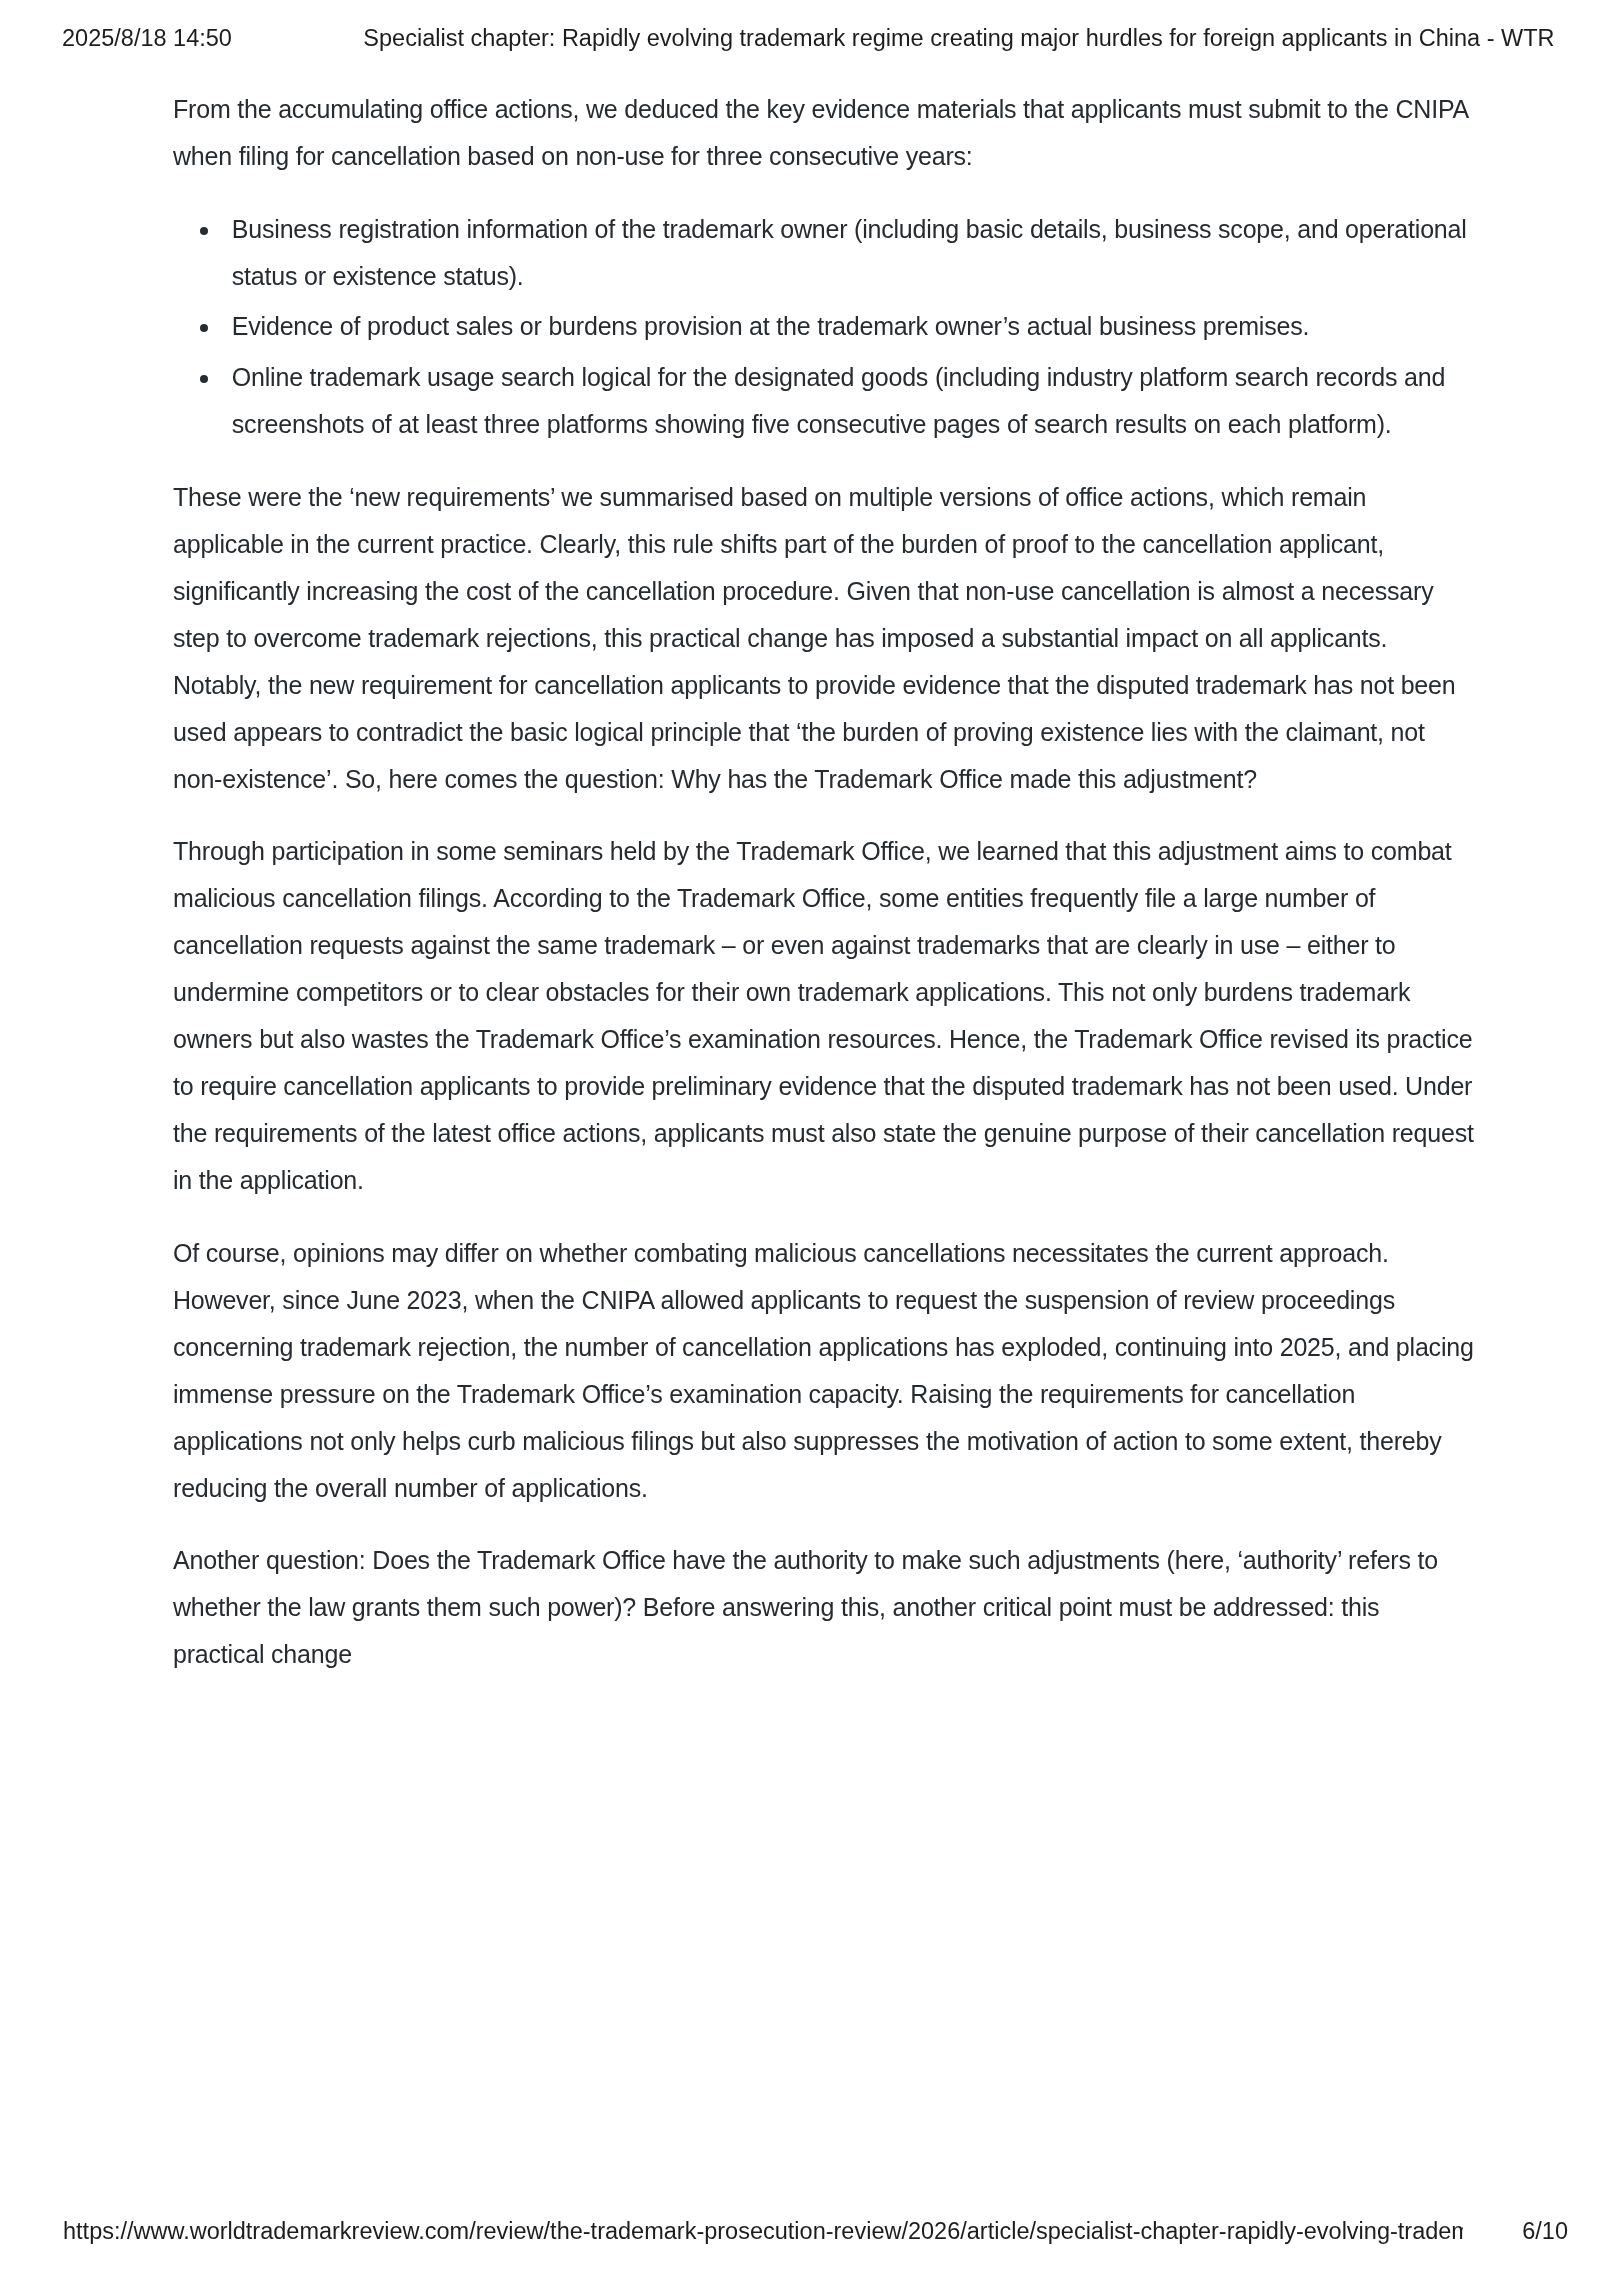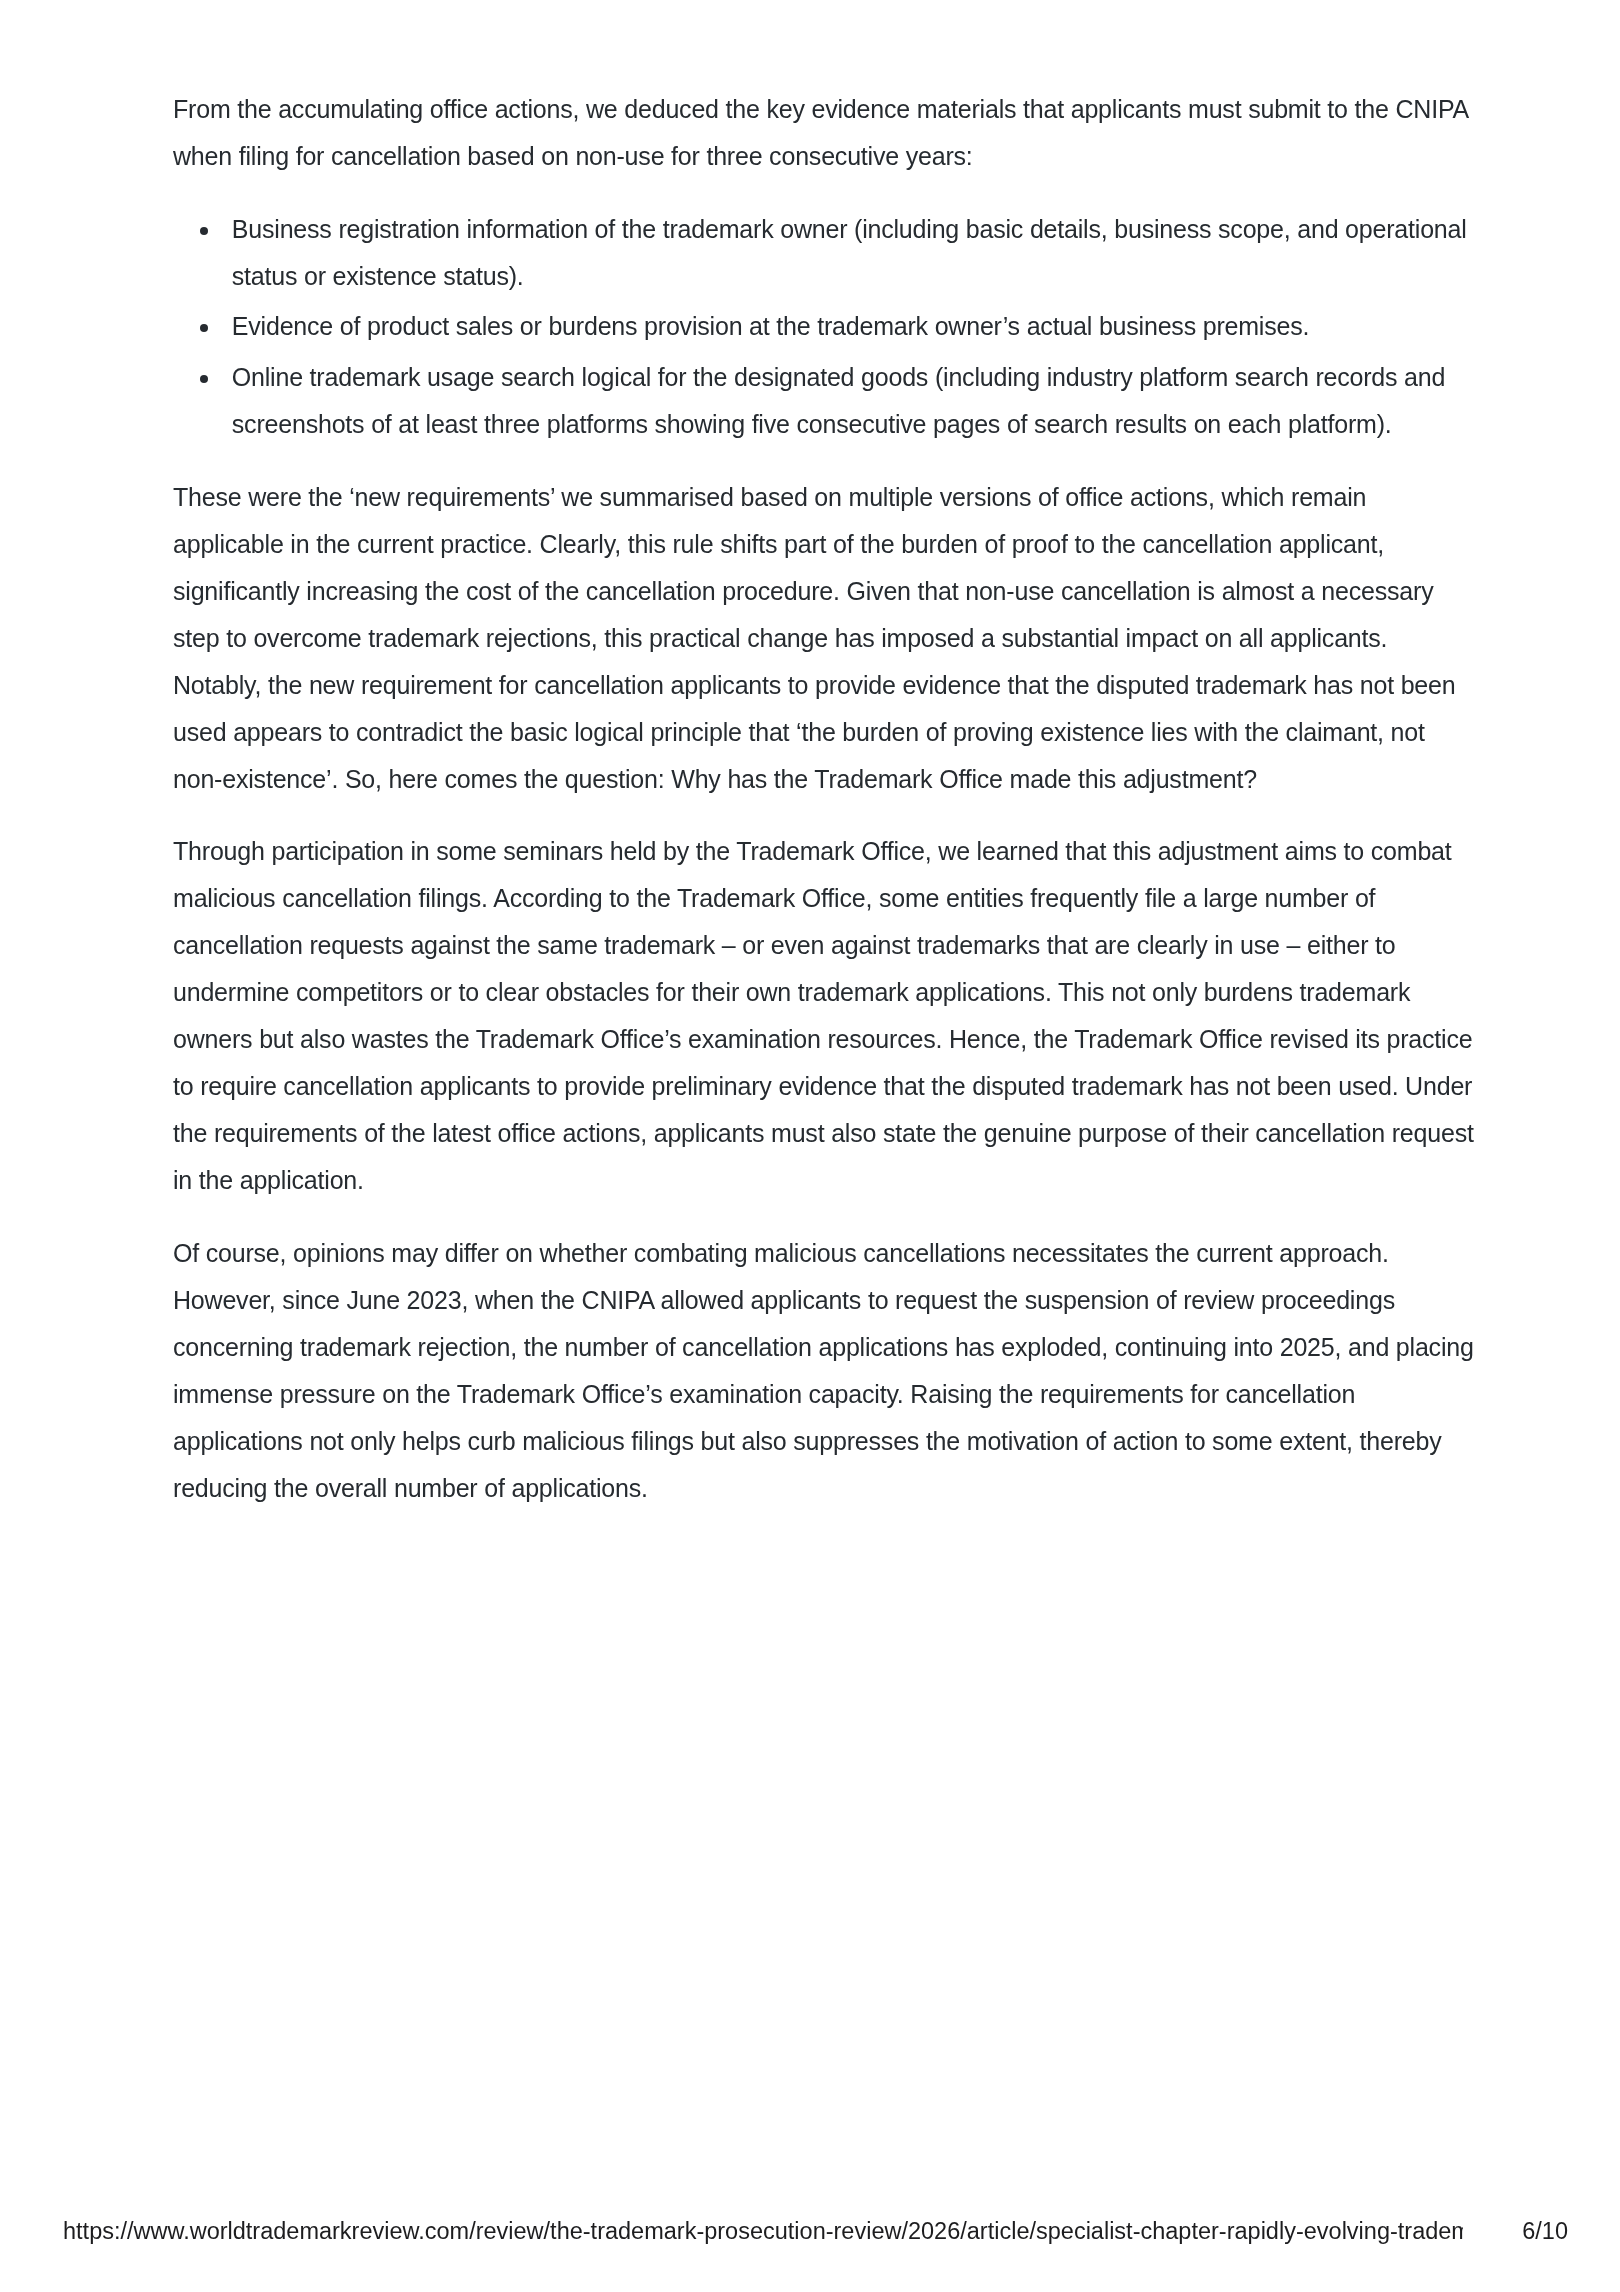--- a/index.html
+++ b/index.html
@@ -84,37 +84,42 @@
   .print-footer .page-number {
     flex: 0 0 auto;
     margin-left: 59px;
   }
 </style>
 </head>
 <body>
 
 <div class="page">
 
+  <div class="print-header">
+    <span class="datetime">2025/8/18 14:50</span>
+    <div class="doc-title">Specialist chapter: Rapidly evolving trademark regime creating major hurdles for foreign applicants in China - WTR</div>
+  </div>
 
   <div class="content">
 
     <p>From the accumulating office actions, we deduced the key evidence materials that applicants must submit to the CNIPA when filing for cancellation based on non-use for three consecutive years:</p>
 
     <ul>
       <li>Business registration information of the trademark owner (including basic details, business scope, and operational status or existence status).</li>
       <li>Evidence of product sales or burdens provision at the trademark owner’s actual business premises.</li>
       <li>Online trademark usage search logical for the designated goods (including industry platform search records and screenshots of at least three platforms showing five consecutive pages of search results on each platform).</li>
     </ul>
 
     <p>These were the ‘new requirements’ we summarised based on multiple versions of office actions, which remain applicable in the current practice. Clearly, this rule shifts part of the burden of proof to the cancellation applicant, significantly increasing the cost of the cancellation procedure. Given that non-use cancellation is almost a necessary step to overcome trademark rejections, this practical change has imposed a substantial impact on all applicants. Notably, the new requirement for cancellation applicants to provide evidence that the disputed trademark has not been used appears to contradict the basic logical principle that ‘the burden of proving existence lies with the claimant, not non-existence’. So, here comes the question: Why has the Trademark Office made this adjustment?</p>
 
     <p>Through participation in some seminars held by the Trademark Office, we learned that this adjustment aims to combat malicious cancellation filings. According to the Trademark Office, some entities frequently file a large number of cancellation requests against the same trademark – or even against trademarks that are clearly in use – either to undermine competitors or to clear obstacles for their own trademark applications. This not only burdens trademark owners but also wastes the Trademark Office’s examination resources. Hence, the Trademark Office revised its practice to require cancellation applicants to provide preliminary evidence that the disputed trademark has not been used. Under the requirements of the latest office actions, applicants must also state the genuine purpose of their cancellation request in the application.</p>
 
     <p>Of course, opinions may differ on whether combating malicious cancellations necessitates the current approach. However, since June 2023, when the CNIPA allowed applicants to request the suspension of review proceedings concerning trademark rejection, the number of cancellation applications has exploded, continuing into 2025, and placing immense pressure on the Trademark Office’s examination capacity. Raising the requirements for cancellation applications not only helps curb malicious filings but also suppresses the motivation of action to some extent, thereby reducing the overall number of applications.</p>
 
+    <p>Another question: Does the Trademark Office have the authority to make such adjustments (here, ‘authority’ refers to whether the law grants them such power)? Before answering this, another critical point must be addressed: this practical change</p>
 
   </div>
 
   <div class="print-footer">
     <span class="footer-url">https://www.worldtrademarkreview.com/review/the-trademark-prosecution-review/2026/article/specialist-chapter-rapidly-evolving-trademark-regi…</span>
     <span class="page-number">6/10</span>
   </div>
 
 </div>
 

